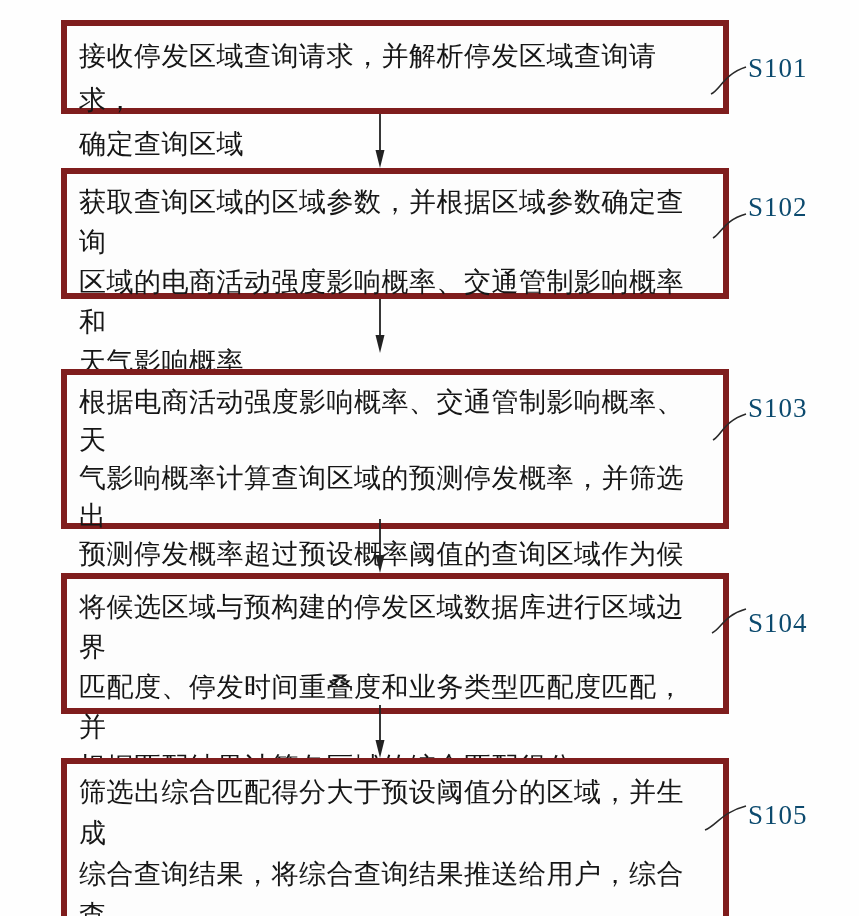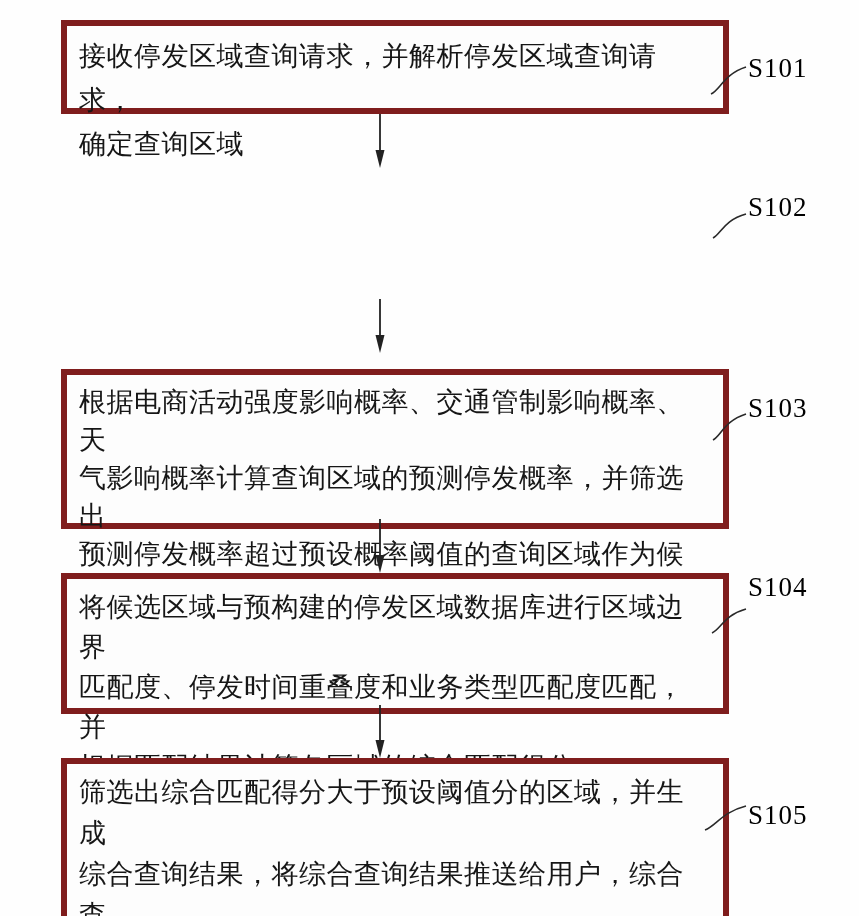--- a/index.html
+++ b/index.html
@@ -29,21 +29,21 @@
     font-size: 27px;
     letter-spacing: 0.5px;
     line-height: 40px;
     color: #161616;
     white-space: pre-line;
   }
   .step-label {
     position: absolute;
     left: 748px;
     font-size: 27px;
-    color: #000000;
+    color: #0c4a6e;
     letter-spacing: 1px;
   }
   .flow-arrow, .leader-line {
     position: absolute;
     overflow: visible;
   }
   .flow-arrow line {
     stroke: #222222;
     stroke-width: 1.8;
   }
@@ -59,20 +59,25 @@
 </head>
 <body>
 
 <div class="canvas">
 
   <div class="flow-box" style="top:20px;height:94px">
     <div class="flow-text" style="line-height:44px">接收停发区域查询请求，并解析停发区域查询请求，
 确定查询区域</div>
   </div>
 
+  <div class="flow-box" style="top:168px;height:131px">
+    <div class="flow-text">获取查询区域的区域参数，并根据区域参数确定查询
+区域的电商活动强度影响概率、交通管制影响概率和
+天气影响概率</div>
+  </div>
 
   <div class="flow-box" style="top:369px;height:160px">
     <div class="flow-text" style="line-height:38px">根据电商活动强度影响概率、交通管制影响概率、天
 气影响概率计算查询区域的预测停发概率，并筛选出
 预测停发概率超过预设概率阈值的查询区域作为候选
 区域</div>
   </div>
 
   <div class="flow-box" style="top:573px;height:141px">
     <div class="flow-text">将候选区域与预构建的停发区域数据库进行区域边界
@@ -118,16 +123,16 @@
   <svg class="leader-line" style="left:704px;top:601px" width="44" height="34">
     <path d="M8,32 C17,28 20,14 42,8"></path>
   </svg>
   <svg class="leader-line" style="left:698px;top:799px" width="50" height="34">
     <path d="M7,31 C18,27 24,13 48,7"></path>
   </svg>
 
   <div class="step-label" style="top:53px">S101</div>
   <div class="step-label" style="top:192px">S102</div>
   <div class="step-label" style="top:393px">S103</div>
-  <div class="step-label" style="top:572px">S104</div>
+  <div class="step-label" style="top:608px">S104</div>
   <div class="step-label" style="top:800px">S105</div>
 
 </div>
 
 </body></html>

